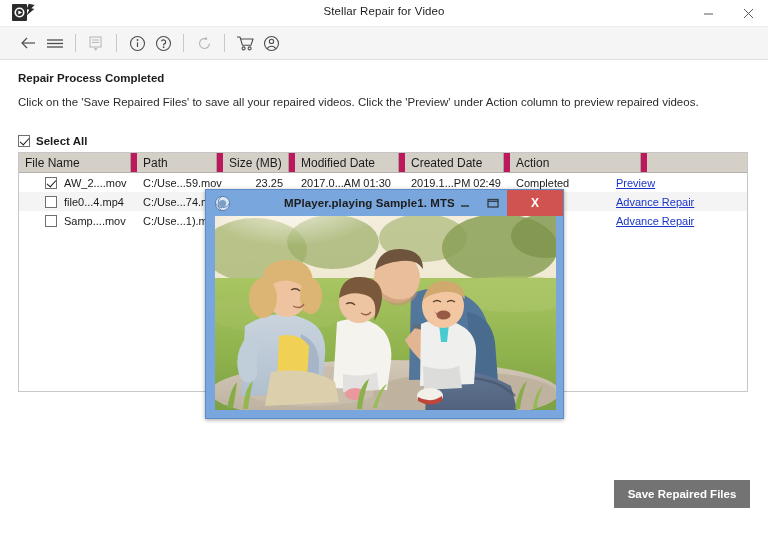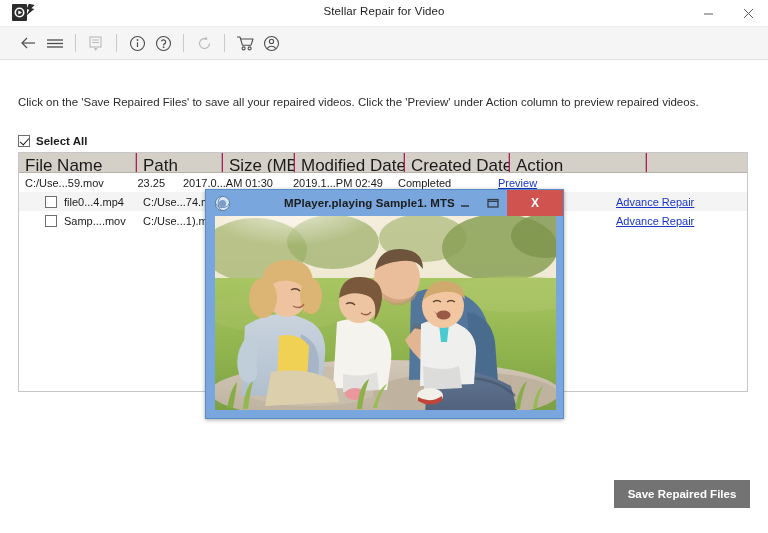--- a/index.html
+++ b/index.html
@@ -143,24 +143,24 @@
     background: #ffffff;
     overflow: hidden;
   }
   .thead {
     display: flex;
     height: 20px;
     background: #d4d0c8;
     border-bottom: 1px solid #b6b2ab;
   }
   .th {
-    font-size: 17px;
+    font-size: 12px;
     color: #1b1b1b;
     padding: 3px 0 0 6px;
-    border-right: 1px solid #be185d;
+    border-right: 6px solid #be185d;
     box-shadow: inset -1px 0 0 #a9a59e;
     overflow: hidden;
     white-space: nowrap;
   }
   .tbody { }
   .trow {
     display: flex;
     height: 19px;
     align-items: center;
     font-size: 11px;
@@ -349,38 +349,43 @@
     </div>
     <div class="tb-item">
       <svg width="17" height="17" viewBox="0 0 17 17">
         <circle cx="8.5" cy="8.5" r="7" fill="none" stroke="#4c4c4c" stroke-width="1.1"></circle>
         <circle cx="8.5" cy="6.4" r="2.1" fill="none" stroke="#4c4c4c" stroke-width="1.1"></circle>
         <path d="M4.4 13.6 a4.3 3.4 0 0 1 8.2 0" fill="none" stroke="#4c4c4c" stroke-width="1.1"></path>
       </svg>
     </div>
   </div>
 
+  <div class="heading">Repair Process Completed</div>
   <div class="subtext">Click on the 'Save Repaired Files' to save all your repaired videos. Click the 'Preview' under Action column to preview repaired videos.</div>
 
   <div class="selectall">
     <span class="cb checked"></span>
     <span class="selectall-label">Select All</span>
   </div>
 
   <div class="panel">
     <div class="thead" id="thead">
         <div class="th" style="width: 118px;">File Name</div>
         <div class="th" style="width: 86px;">Path</div>
         <div class="th" style="width: 72px;">Size (MB)</div>
         <div class="th" style="width: 110px;">Modified Date</div>
         <div class="th" style="width: 105px;">Created Date</div>
         <div class="th" style="width: 137px;">Action</div>
       </div>
     <div class="tbody" id="tbody">
         <div class="trow">
+          <div class="td name" style="width: 118px; padding-left: 0px;">
+            <span class="cb checked" style="margin-left: 26px;"></span>
+            <span>AW_2....mov</span>
+          </div>
           <div class="td " style="width: 86px;">C:/Use...59.mov</div>
           <div class="td num" style="width: 72px;">23.25</div>
           <div class="td " style="width: 110px;">2017.0...AM 01:30</div>
           <div class="td " style="width: 105px;">2019.1...PM 02:49</div>
           <div class="td " style="width: 100px;">Completed</div>
           <div class="td" style="width: 137px;">
             <span class="link">Preview</span>
           </div>
         </div>
         <div class="trow alt">

